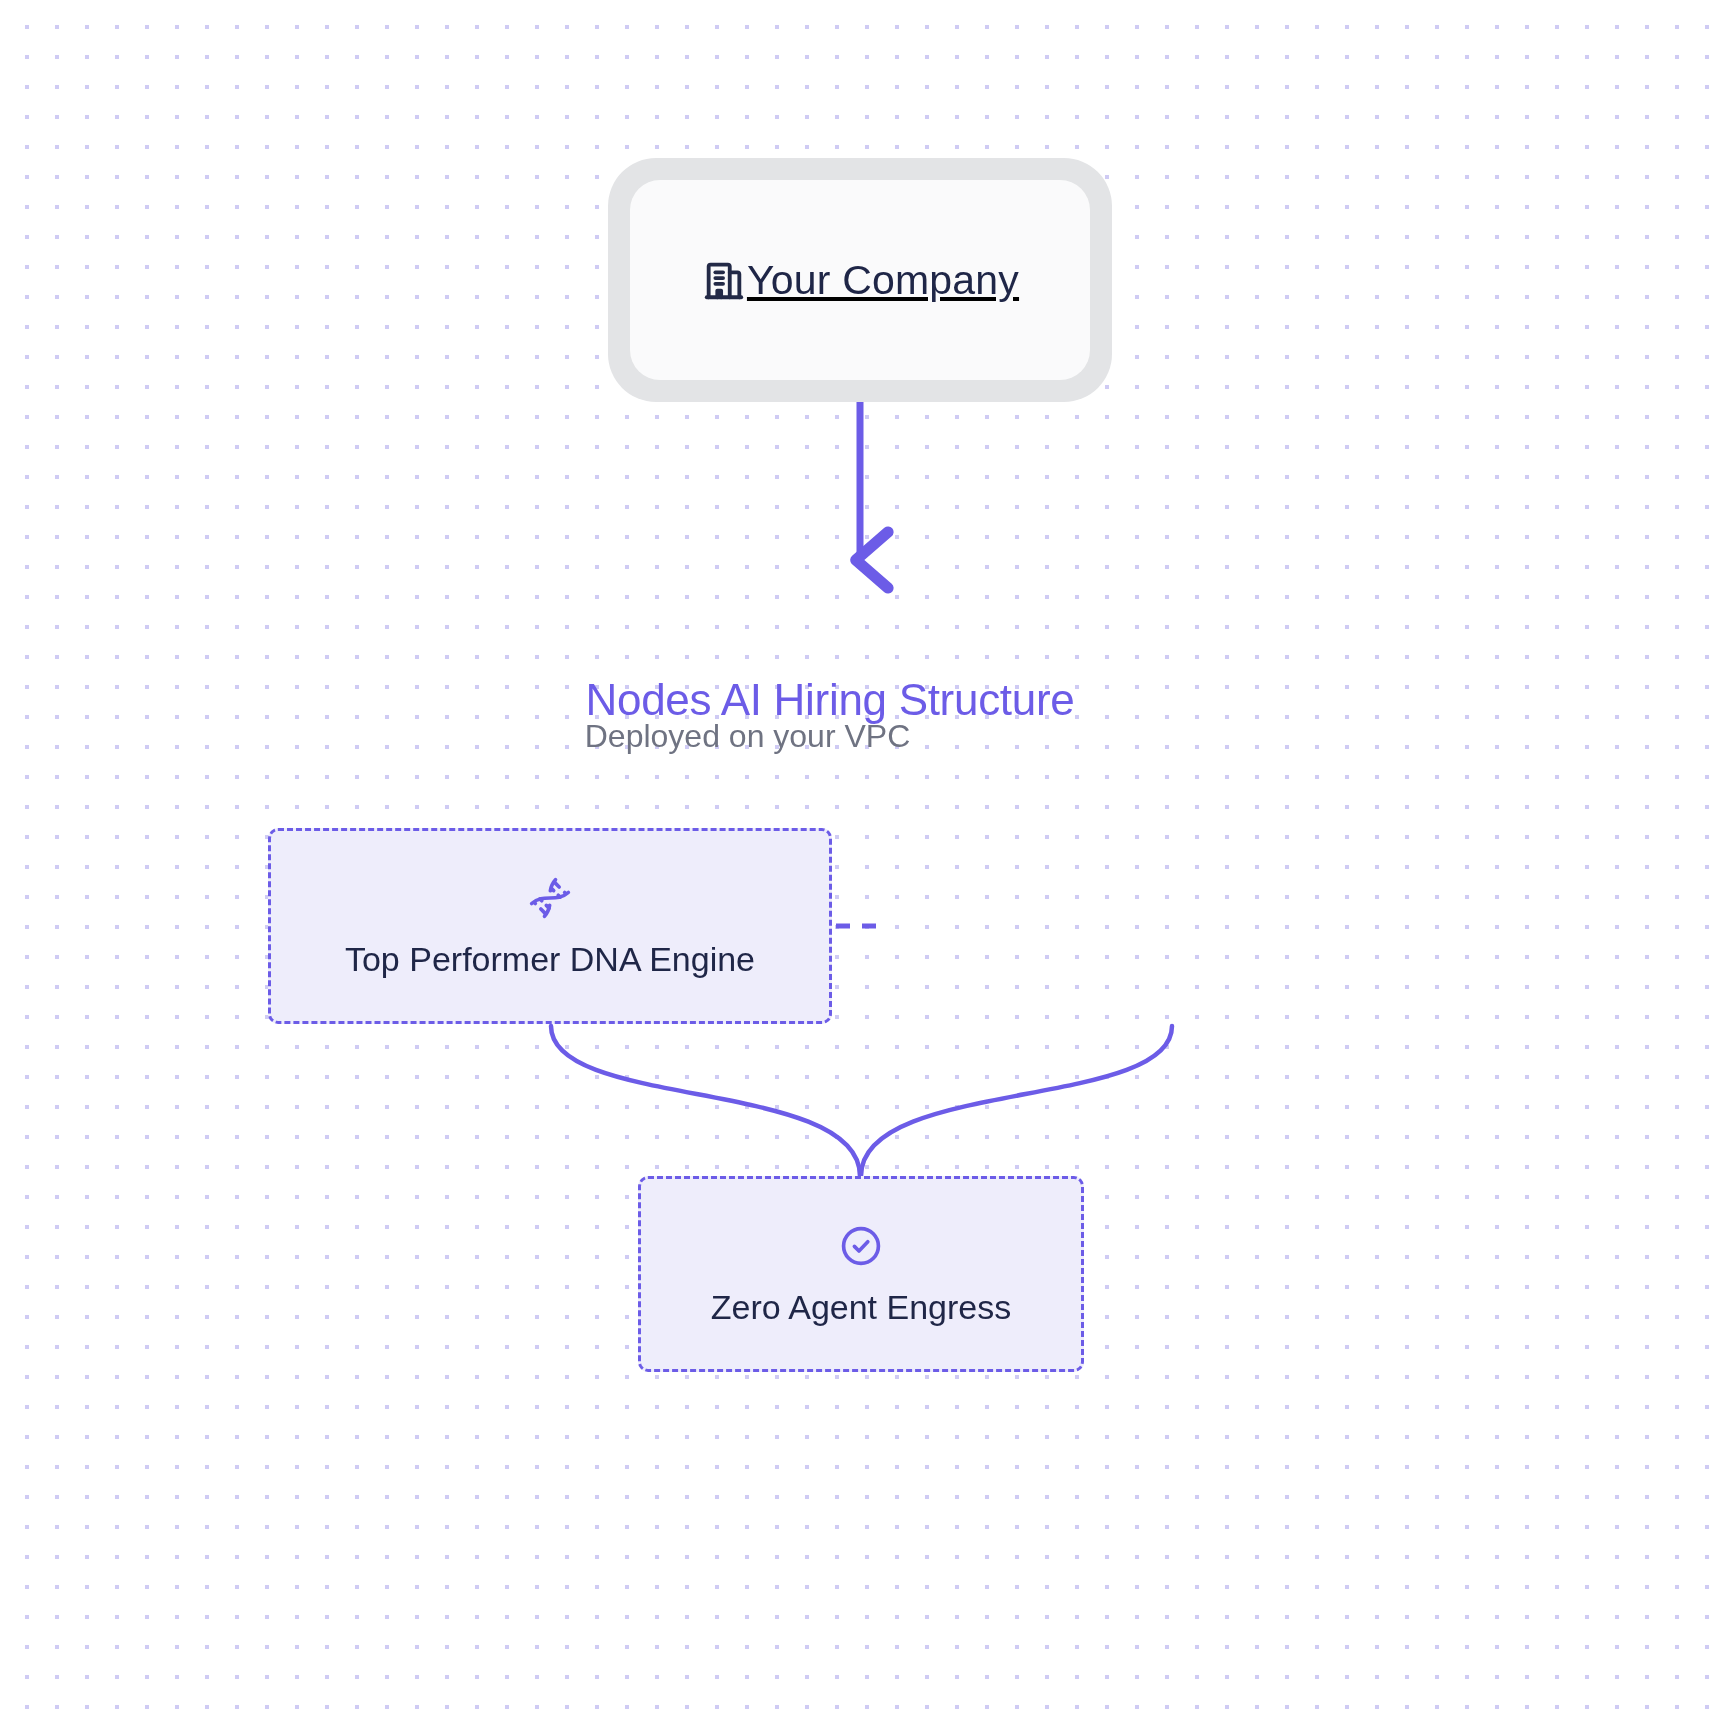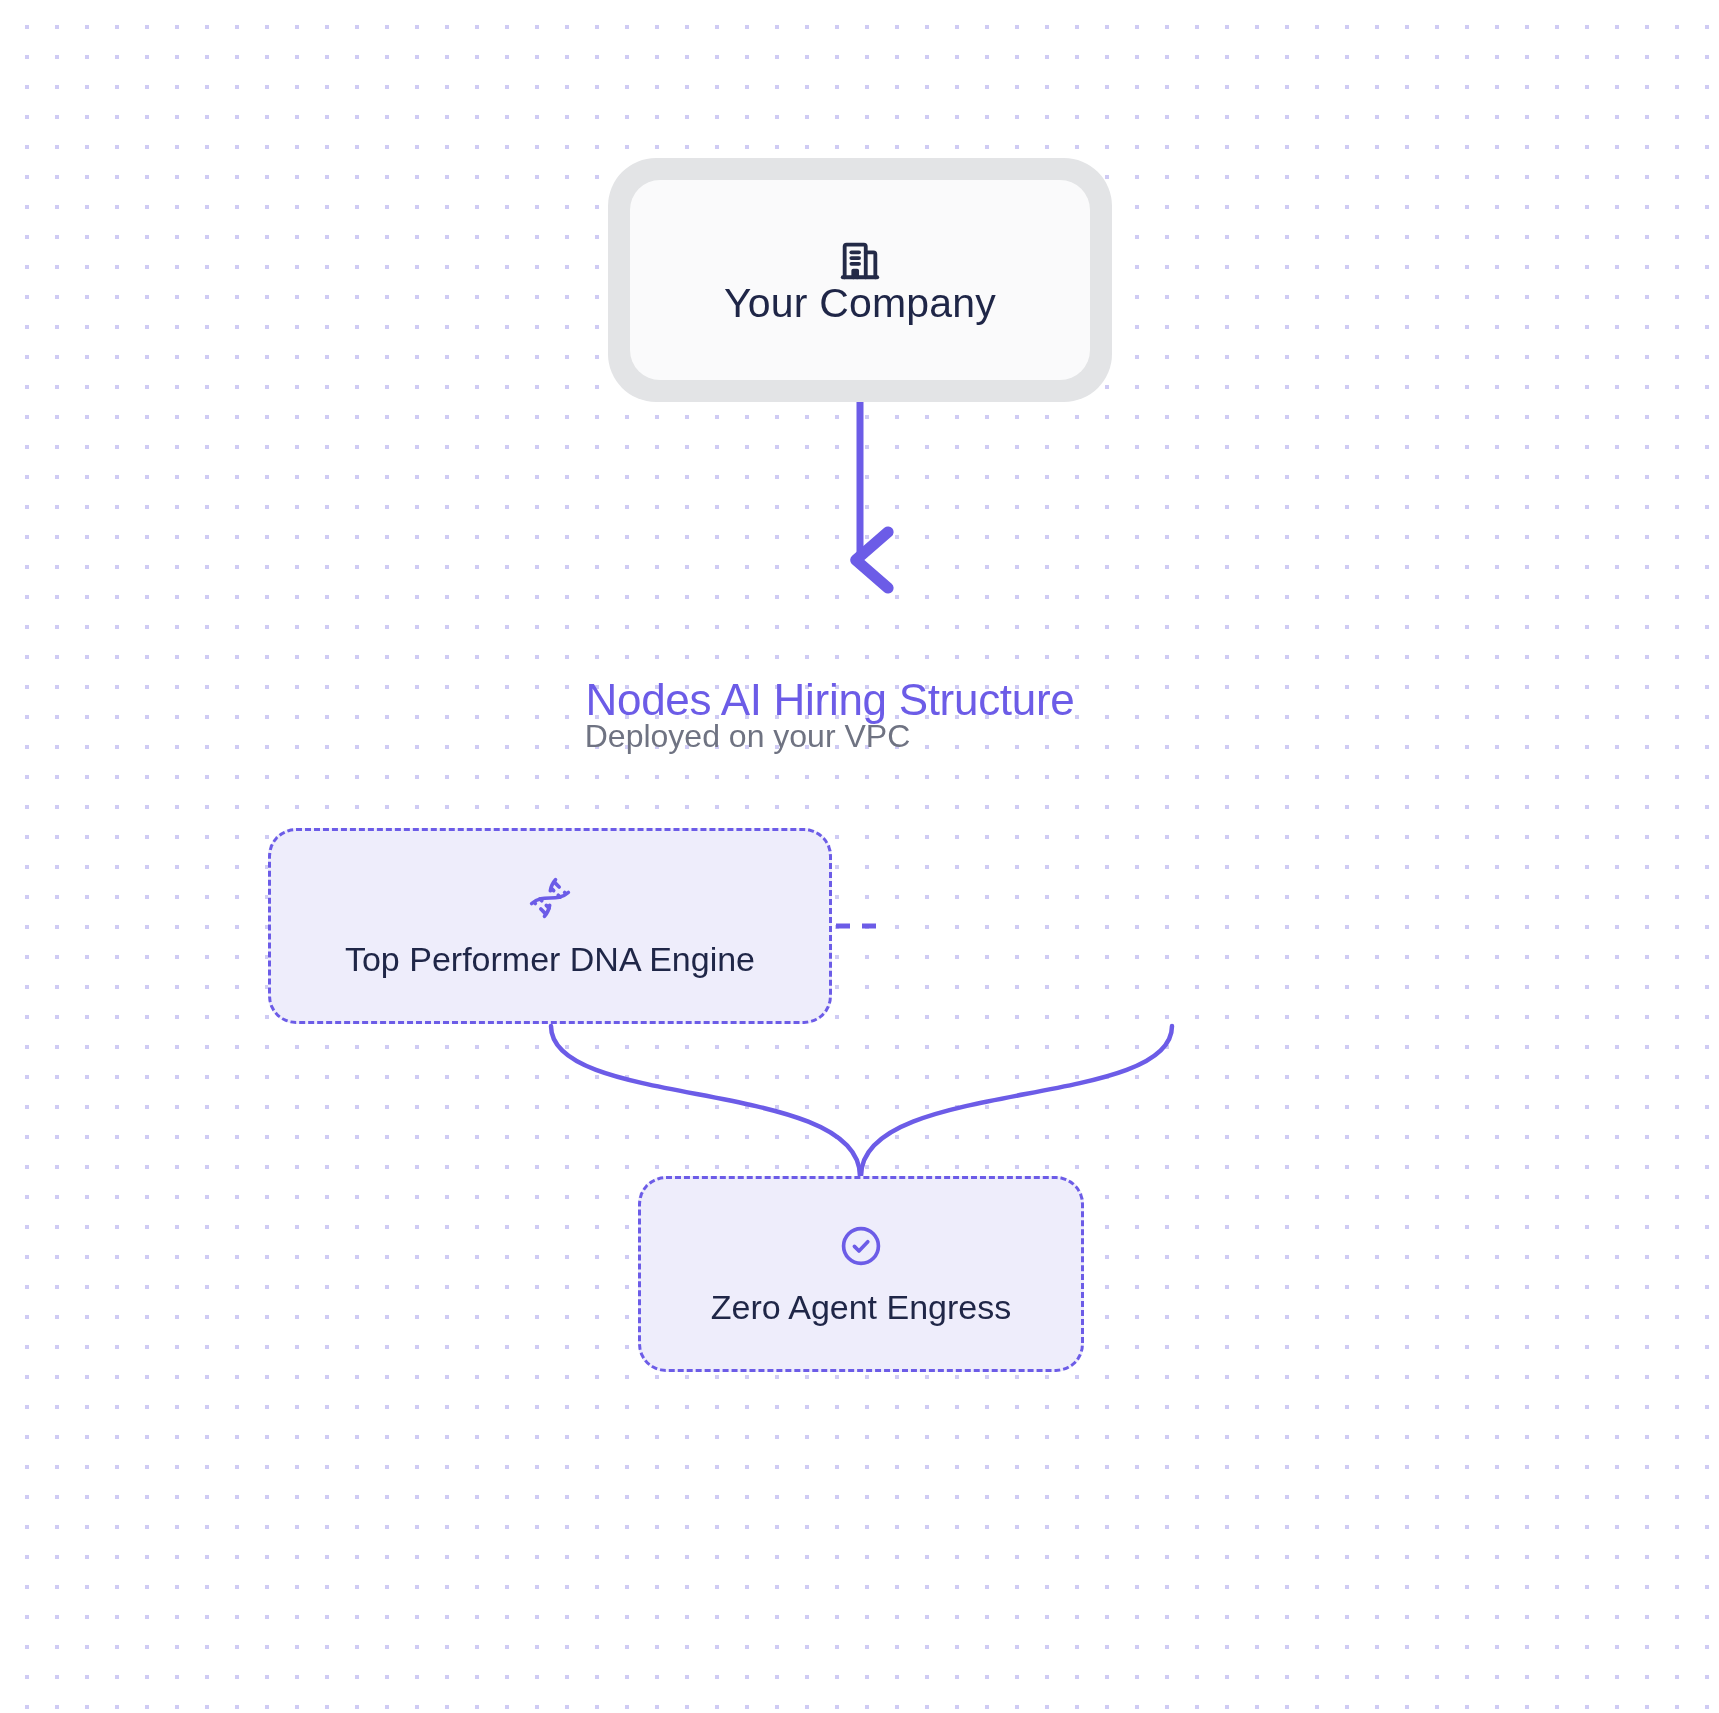--- a/index.html
+++ b/index.html
@@ -31,23 +31,23 @@
     box-sizing: border-box;
     padding: 22px;
   }
   .company-card {
     width: 100%;
     height: 100%;
     border-radius: 30px;
     background: rgba(255,255,255,0.82);
     box-sizing: border-box;
     display: flex;
-    flex-direction: column;
     align-items: center;
     justify-content: center;
+    text-decoration: underline;
   }
   .company-icon {
     width: 46px;
     height: 46px;
     display: block;
     color: #232a47;
   }
   .company-label {
     font-size: 41px;
     font-weight: 400;
@@ -79,21 +79,21 @@
     font-weight: 400;
     color: #6f7382;
   }
 
   
   .node {
     position: absolute;
     box-sizing: border-box;
     background: #eeedfb;
     border: 3px dashed #6c5ce7;
-    border-radius: 28px;
+    border-radius: 10px;
     display: flex;
     flex-direction: column;
     align-items: center;
     justify-content: center;
     gap: 22px;
   }
   .node-icon {
     width: 44px;
     height: 44px;
     display: block;

